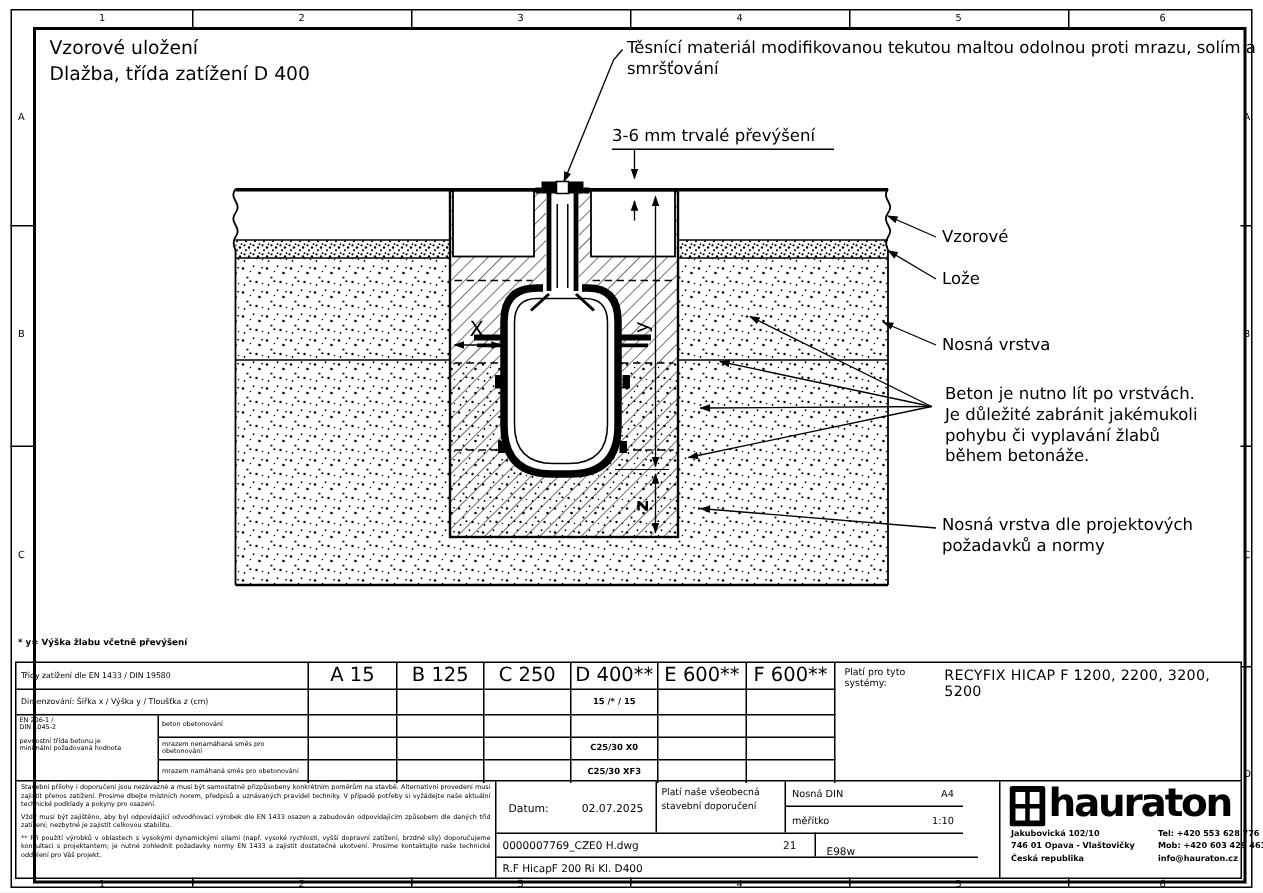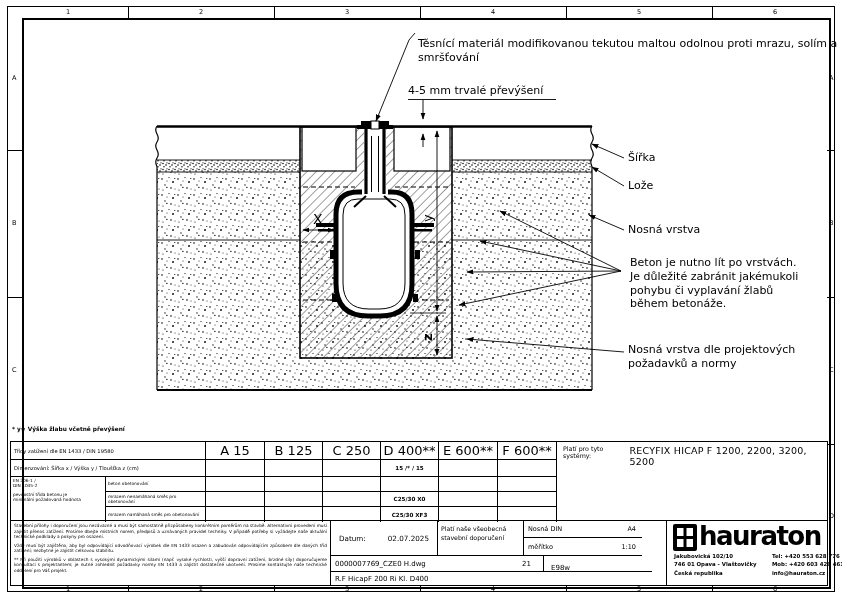--- a/index.html
+++ b/index.html
@@ -222,24 +222,26 @@
       <line x1="624" y1="186" x2="592" y2="167" marker-end="url(#ah)"></line>
       <line x1="624" y1="230" x2="589" y2="215" marker-end="url(#ah)"></line>
       <line x1="621" y1="271" x2="500" y2="211" marker-end="url(#ah)"></line>
       <line x1="621" y1="271" x2="480" y2="241" marker-end="url(#ah)"></line>
       <line x1="621" y1="271" x2="467" y2="272" marker-end="url(#ah)"></line>
       <line x1="621" y1="271" x2="459" y2="305" marker-end="url(#ah)"></line>
       <line x1="624" y1="352" x2="467" y2="339" marker-end="url(#ah)"></line>
     </g>
   </svg>
 
-  <div class="ann pre" style="left:418px;top:37px">Těsnící materiál modifikovanou tekutou maltou odolnou proti mrazu, solím a
+  <div class="ann title pre" style="left:33px;top:24px">Vzorové uložení
+Dlažba, třída zatížení D 400</div>
+  <div class="ann pre" style="left:418px;top:25px">Těsnící materiál modifikovanou tekutou maltou odolnou proti mrazu, solím a
 smršťování</div>
-  <div class="ann" style="left:408px;top:84px">4-5 mm trvalé převýšení</div>
-  <div class="ann" style="left:628px;top:151px">Šířka</div>
+  <div class="ann" style="left:408px;top:84px">3-6 mm trvalé převýšení</div>
+  <div class="ann" style="left:628px;top:151px">Vzorové</div>
   <div class="ann" style="left:628px;top:179px">Lože</div>
   <div class="ann" style="left:628px;top:223px">Nosná vrstva</div>
   <div class="ann pre" style="left:628px;top:343px">Nosná vrstva dle projektových
 požadavků a normy</div>
   <div class="ann pre" style="left:630px;top:256px">Beton je nutno lít po vrstvách.
 Je důležité zabránit jakémukoli
 pohybu či vyplavání žlabů
 během betonáže.</div>
   <div class="ann footnote" style="left:12px;top:426px">* y= Výška žlabu včetně převýšení</div>
 

